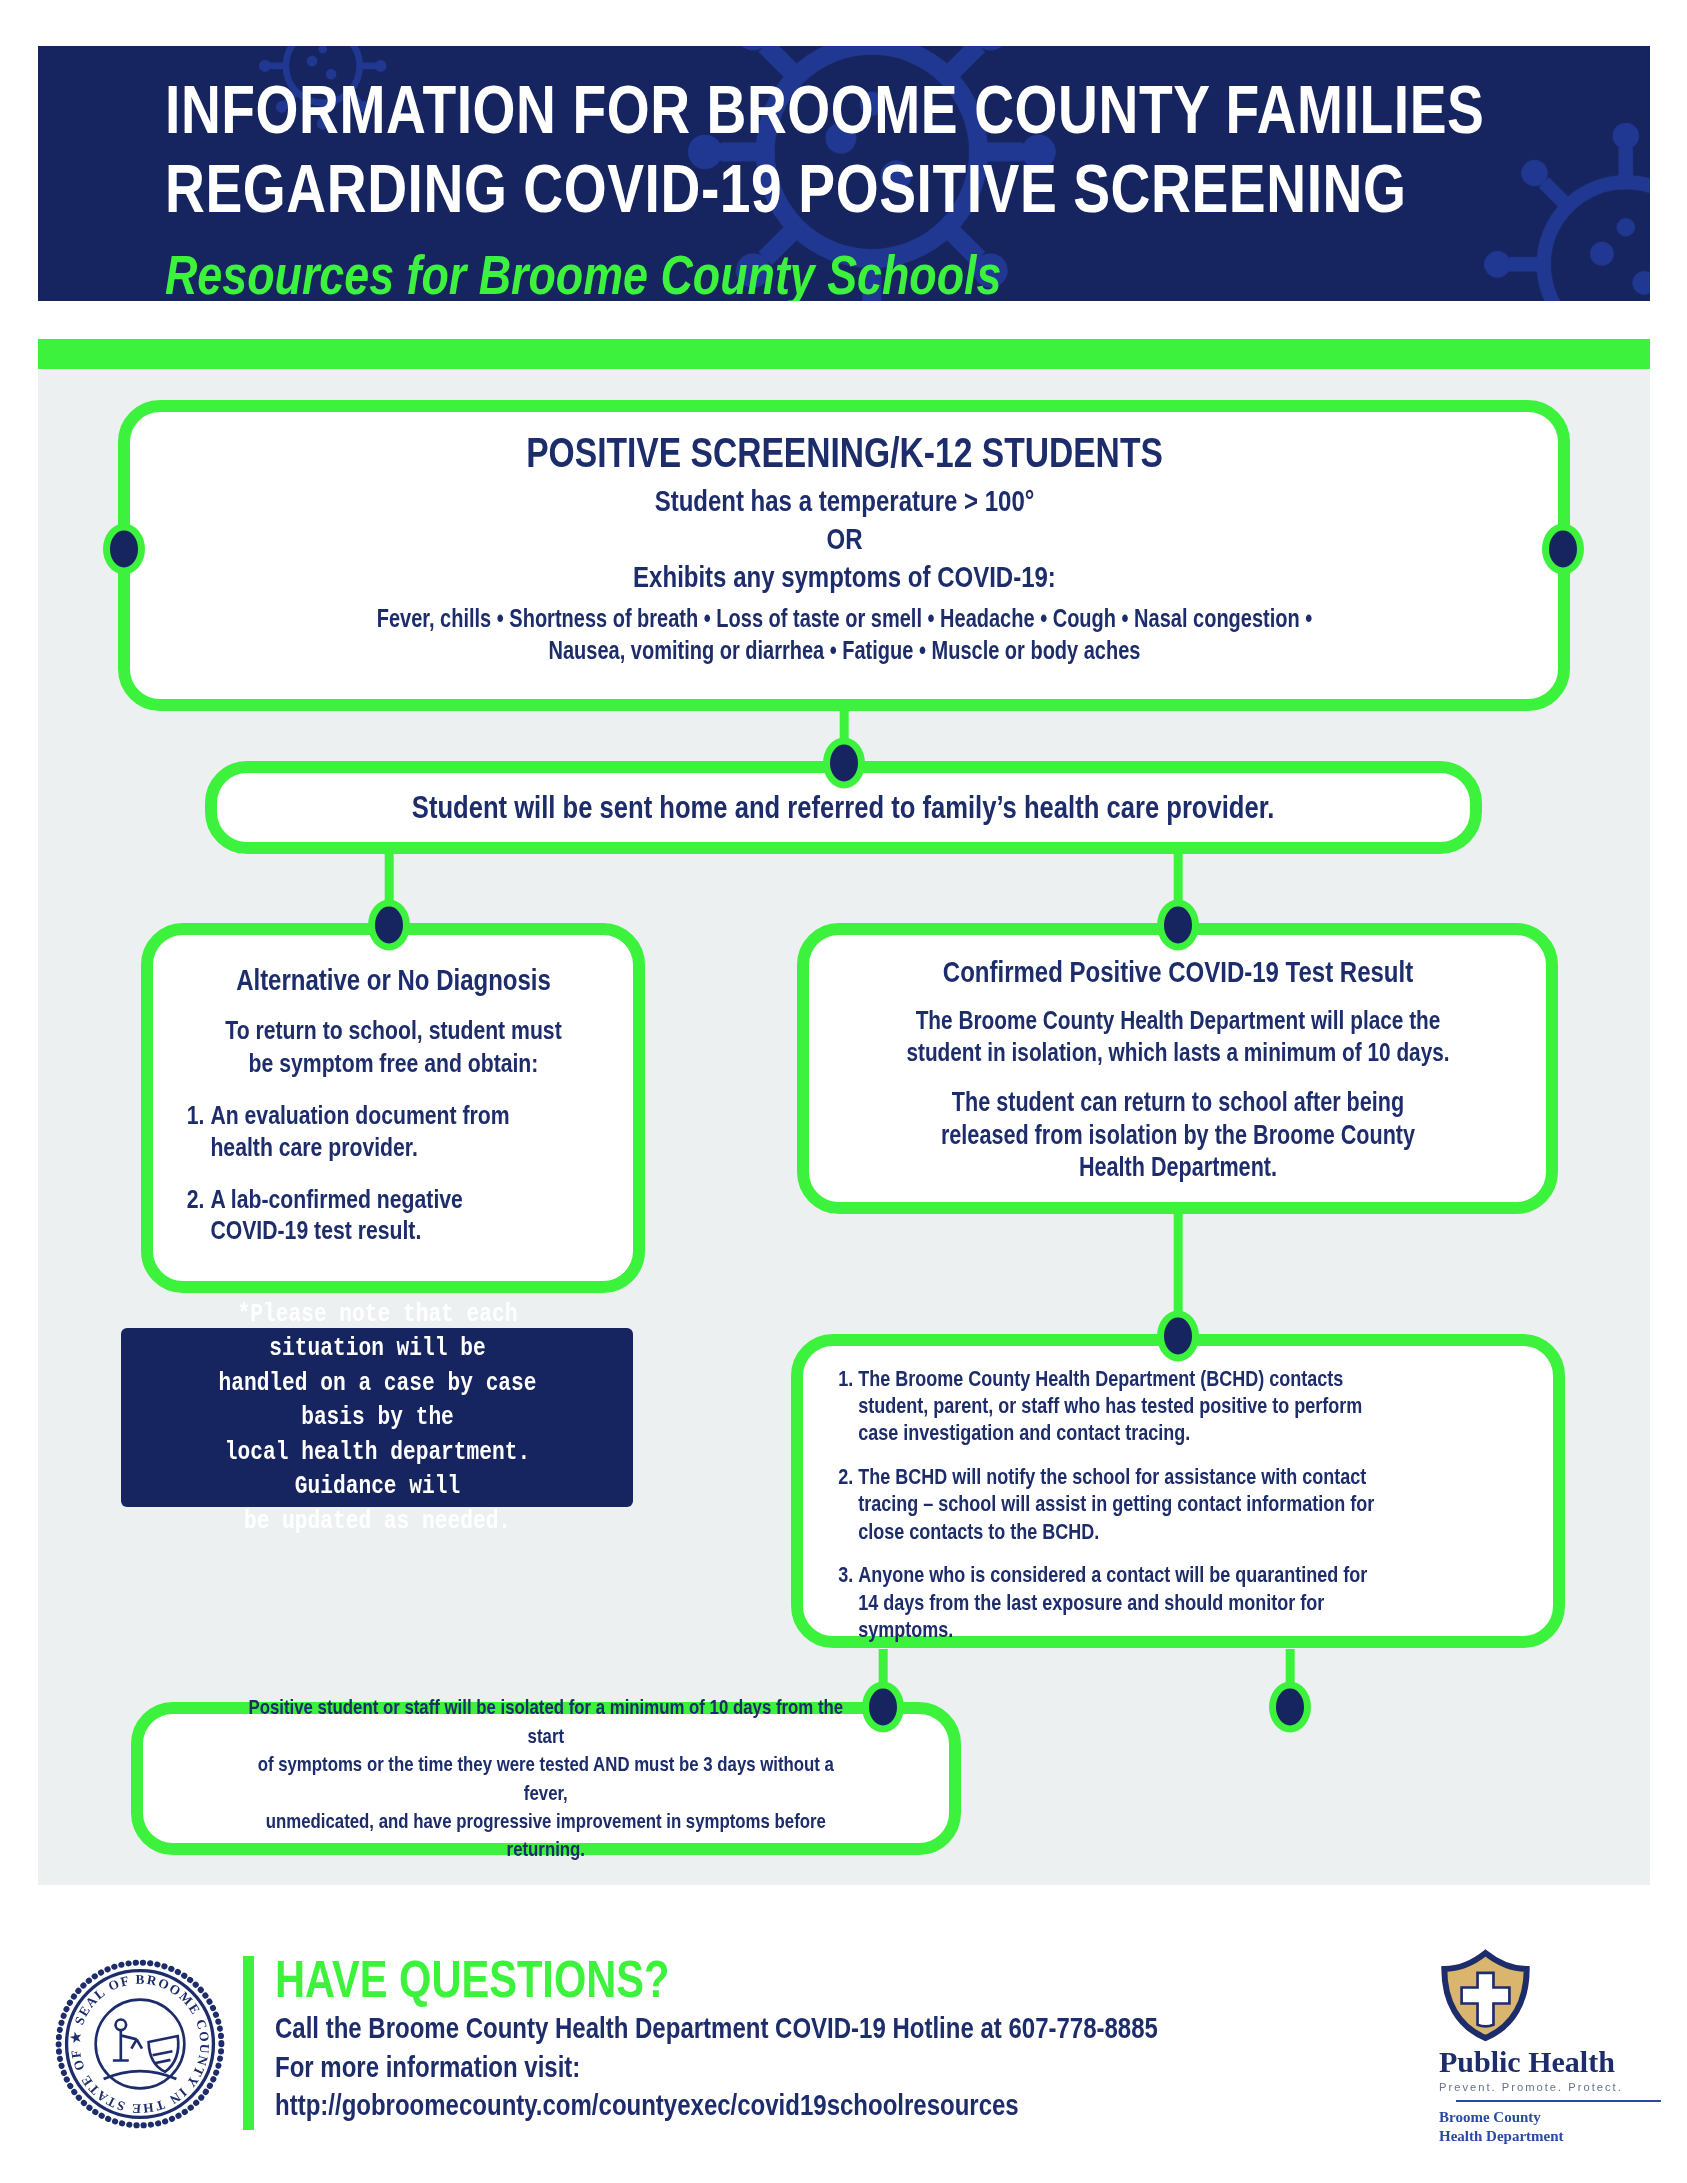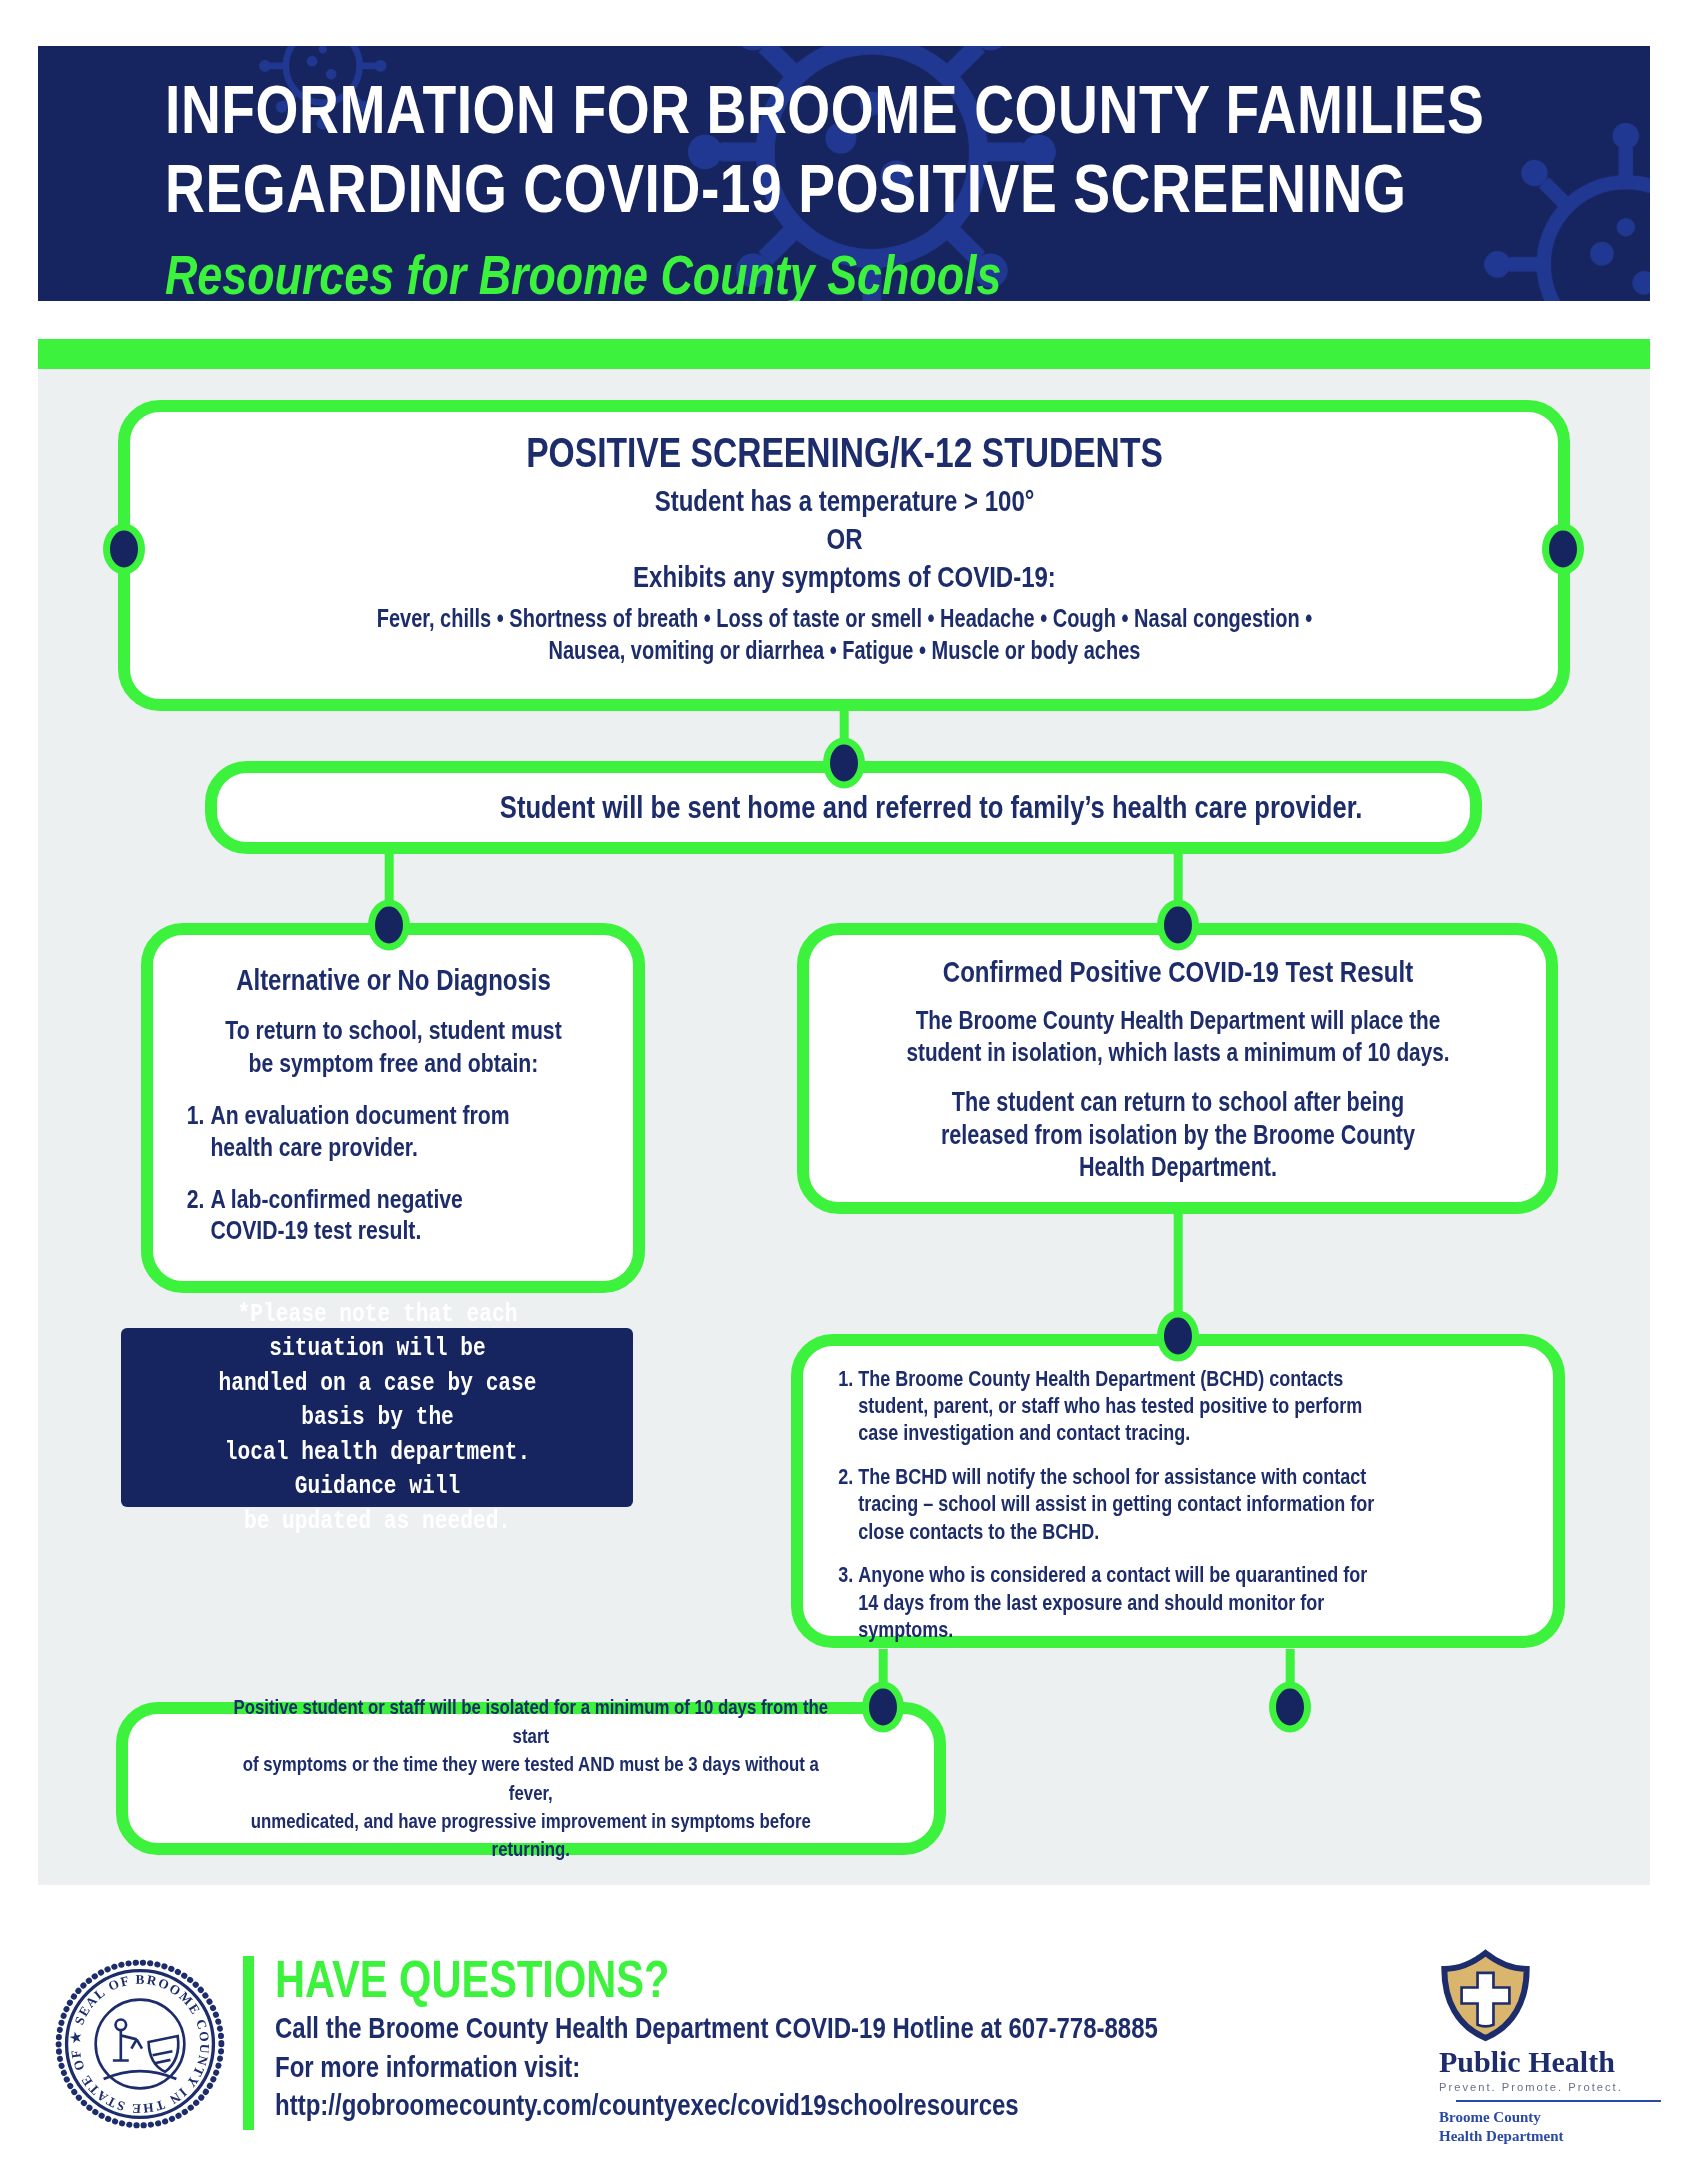--- a/index.html
+++ b/index.html
@@ -113,21 +113,21 @@
 
   <div class="gbox" style="left:118px;top:400px;width:1452px;height:311px;padding:17px 26.5px 0 26.5px;">
     <div class="cn" style="font-size:42px;font-weight:700;margin-bottom:6.6px;">POSITIVE SCREENING/K-12 STUDENTS</div>
     <div class="cn" style="font-size:30px;font-weight:700;margin-bottom:4px;">Student has a temperature &gt; 100°</div>
     <div class="cn" style="font-size:30px;font-weight:700;margin-bottom:4px;">OR</div>
     <div class="cn" style="font-size:30px;font-weight:700;margin-bottom:8px;">Exhibits any symptoms of COVID-19:</div>
     <div class="cn pre" style="font-size:25px;font-weight:600;line-height:1.3;">Fever, chills • Shortness of breath • Loss of taste or smell • Headache • Cough • Nasal congestion •
 Nausea, vomiting or diarrhea • Fatigue • Muscle or body aches</div>
   </div>
 
-  <div class="gbox" style="left:205px;top:761px;width:1277px;height:93px;display:flex;align-items:center;justify-content:flex-end;">
+  <div class="gbox" style="left:205px;top:761px;width:1277px;height:93px;display:flex;align-items:center;justify-content:center;">
     <div class="cn" style="font-size:32px;font-weight:700;">Student will be sent home and referred to family’s health care provider.</div>
   </div>
 
   <div class="gbox" style="left:141px;top:923px;width:504px;height:370px;padding:28px 18.5px 0 18.5px;">
     <div class="cn" style="font-size:30px;font-weight:700;margin-bottom:17px;">Alternative or No Diagnosis</div>
     <div class="cn pre" style="font-size:26.5px;font-weight:600;line-height:1.25;margin-bottom:20px;">To return to school, student must
 be symptom free and obtain:</div>
     <ol class="cnl" style="font-size:26.5px;font-weight:600;line-height:1.18;padding-left:48px;margin-right:6.6px;">
       <li style="margin-bottom:21px;">An evaluation document from health care provider.</li>
       <li>A lab-confirmed negative COVID-19 test result.</li>
@@ -151,21 +151,21 @@
   </div>
 
   <div class="gbox" style="left:791px;top:1334px;width:774px;height:314px;padding:18.5px 30px 0 20px;">
     <ol class="cnl" style="font-size:22.5px;font-weight:600;line-height:1.22;padding-left:44px;">
       <li style="margin-bottom:16px;">The Broome County Health Department (BCHD) contacts student, parent, or staff who has tested positive to perform case investigation and contact tracing.</li>
       <li style="margin-bottom:16px;">The BCHD will notify the school for assistance with contact tracing – school will assist in getting contact information for close contacts to the BCHD.</li>
       <li>Anyone who is considered a contact will be quarantined for 14 days from the last exposure and should monitor for symptoms.</li>
     </ol>
   </div>
 
-  <div class="gbox" style="left:116px;top:1702px;width:830px;height:153px;display:flex;align-items:center;justify-content:center;padding:0 13.2px;">
+  <div class="gbox" style="left:131px;top:1702px;width:830px;height:153px;display:flex;align-items:center;justify-content:center;padding:0 13.2px;">
     <div class="cn pre" style="font-size:21px;font-weight:600;line-height:1.35;">Positive student or staff will be isolated for a minimum of 10 days from the start
 of symptoms or the time they were tested AND must be 3 days without a fever,
 unmedicated, and have progressive improvement in symptoms before returning.</div>
   </div>
 
 
   <svg style="position:absolute;left:52px;top:1956px;" width="176" height="176" viewBox="0 0 266 266" aria-hidden="true">
     <circle cx="133" cy="133" r="123" fill="none" stroke="#1d2c6b" stroke-width="9" stroke-dasharray="0.5 10.5" stroke-linecap="round"></circle>
     <circle cx="133" cy="133" r="111" fill="none" stroke="#1d2c6b" stroke-width="5"></circle>
     <defs>

